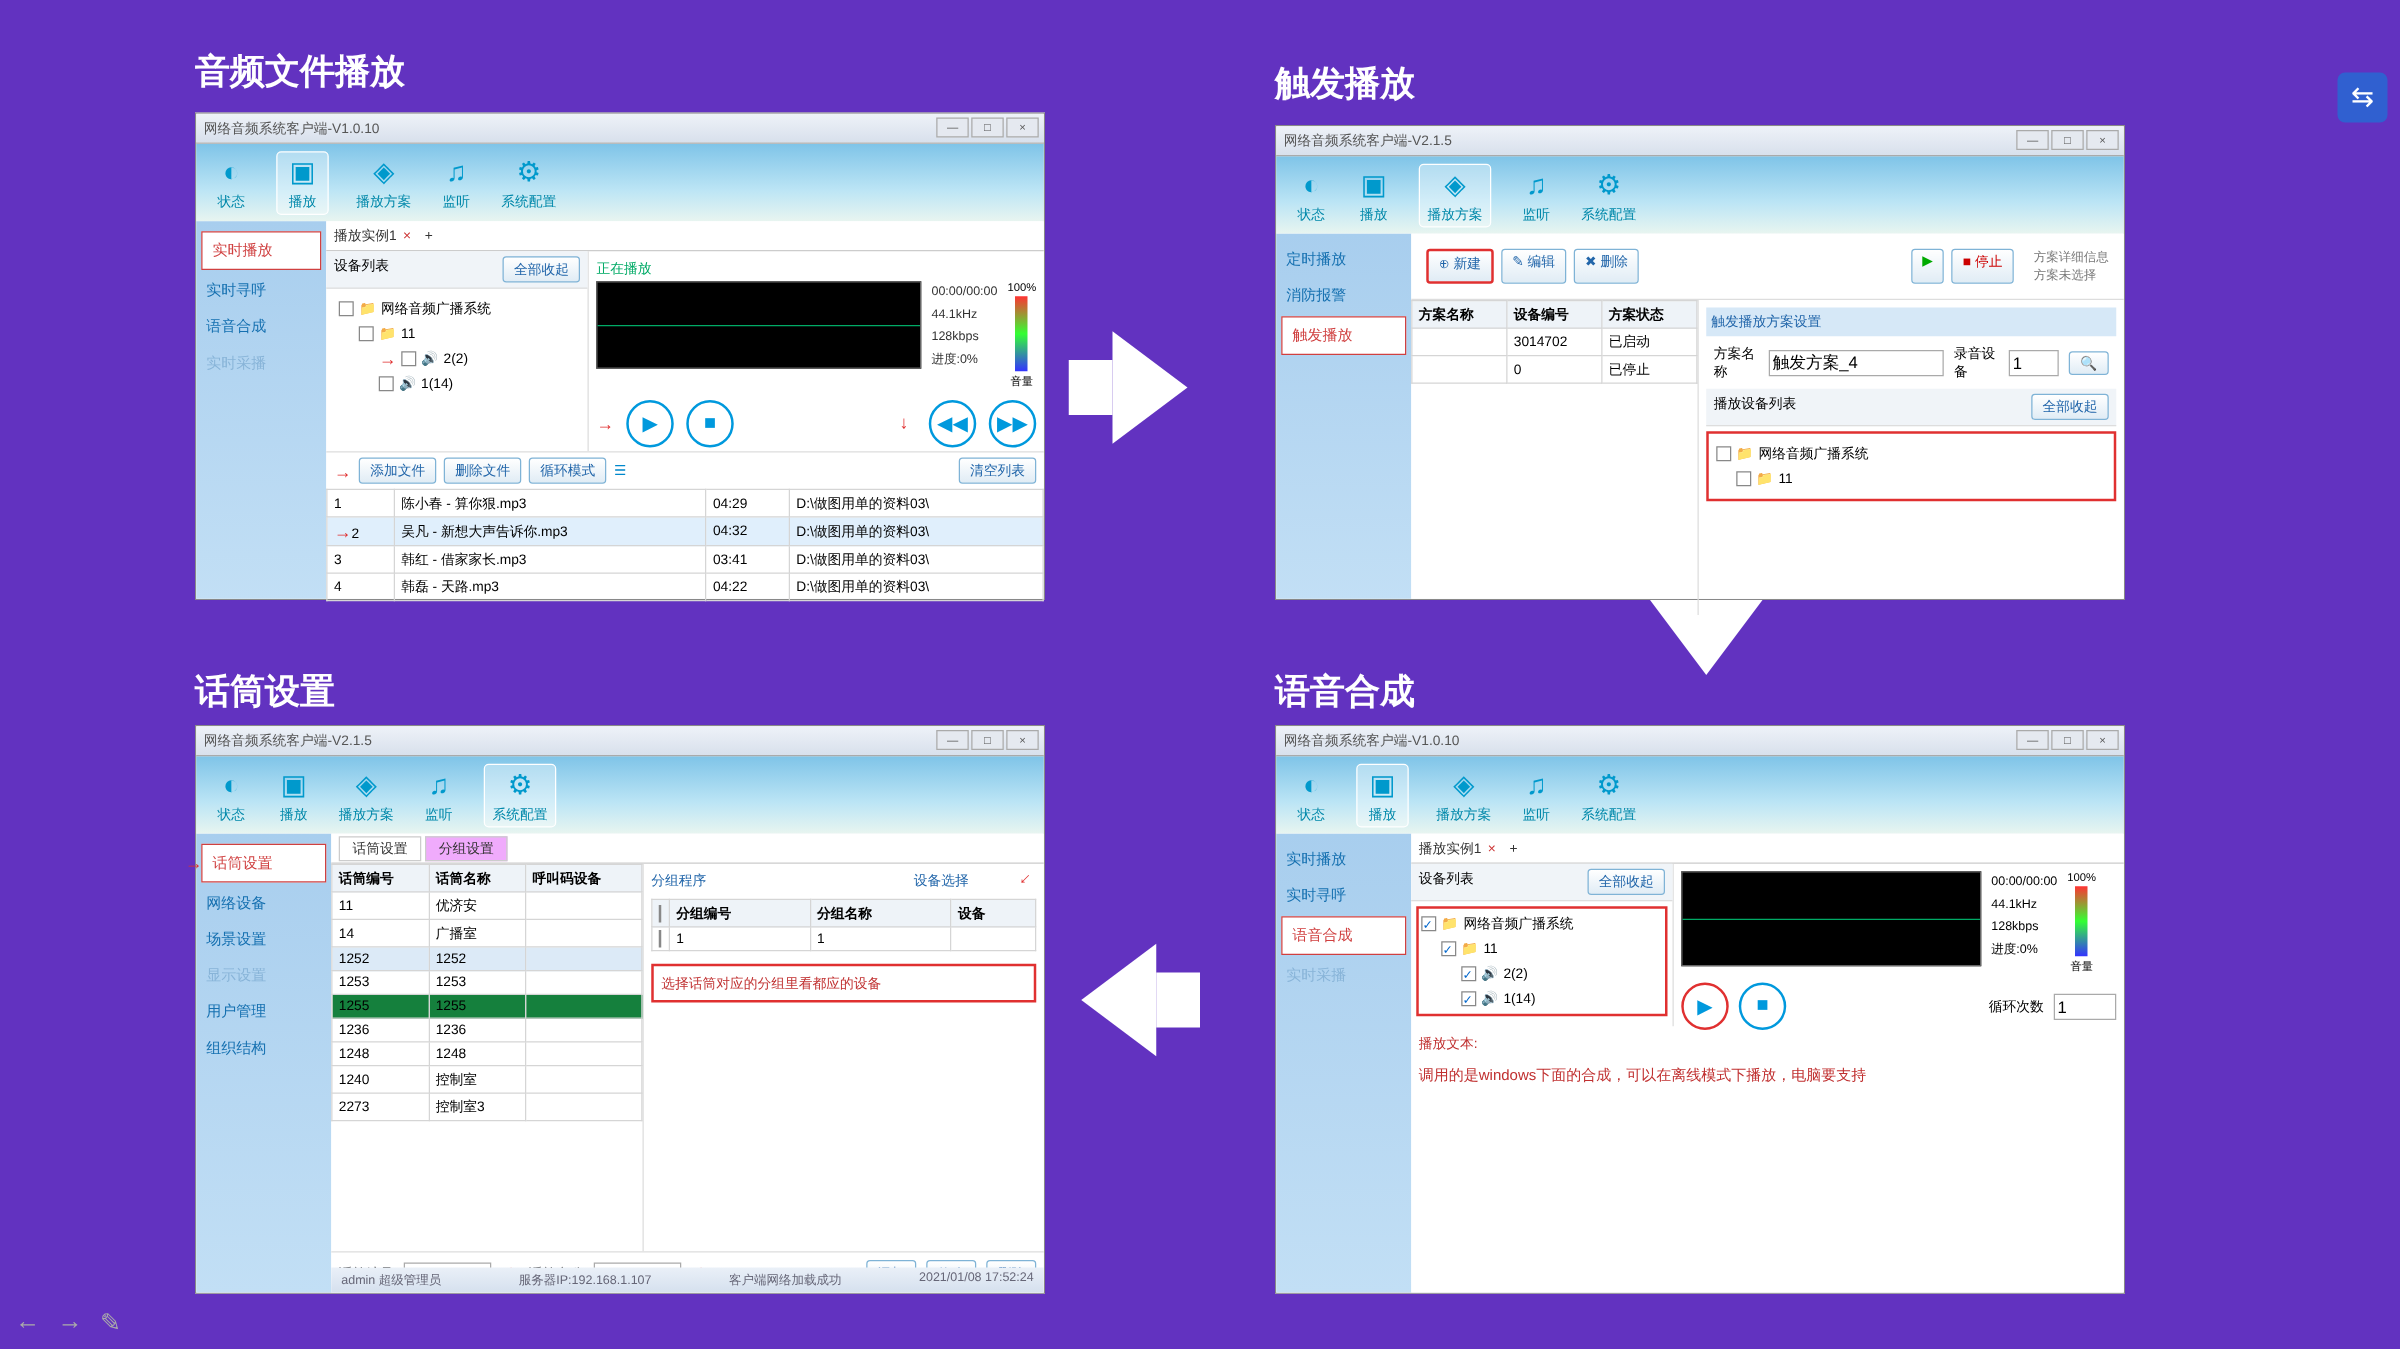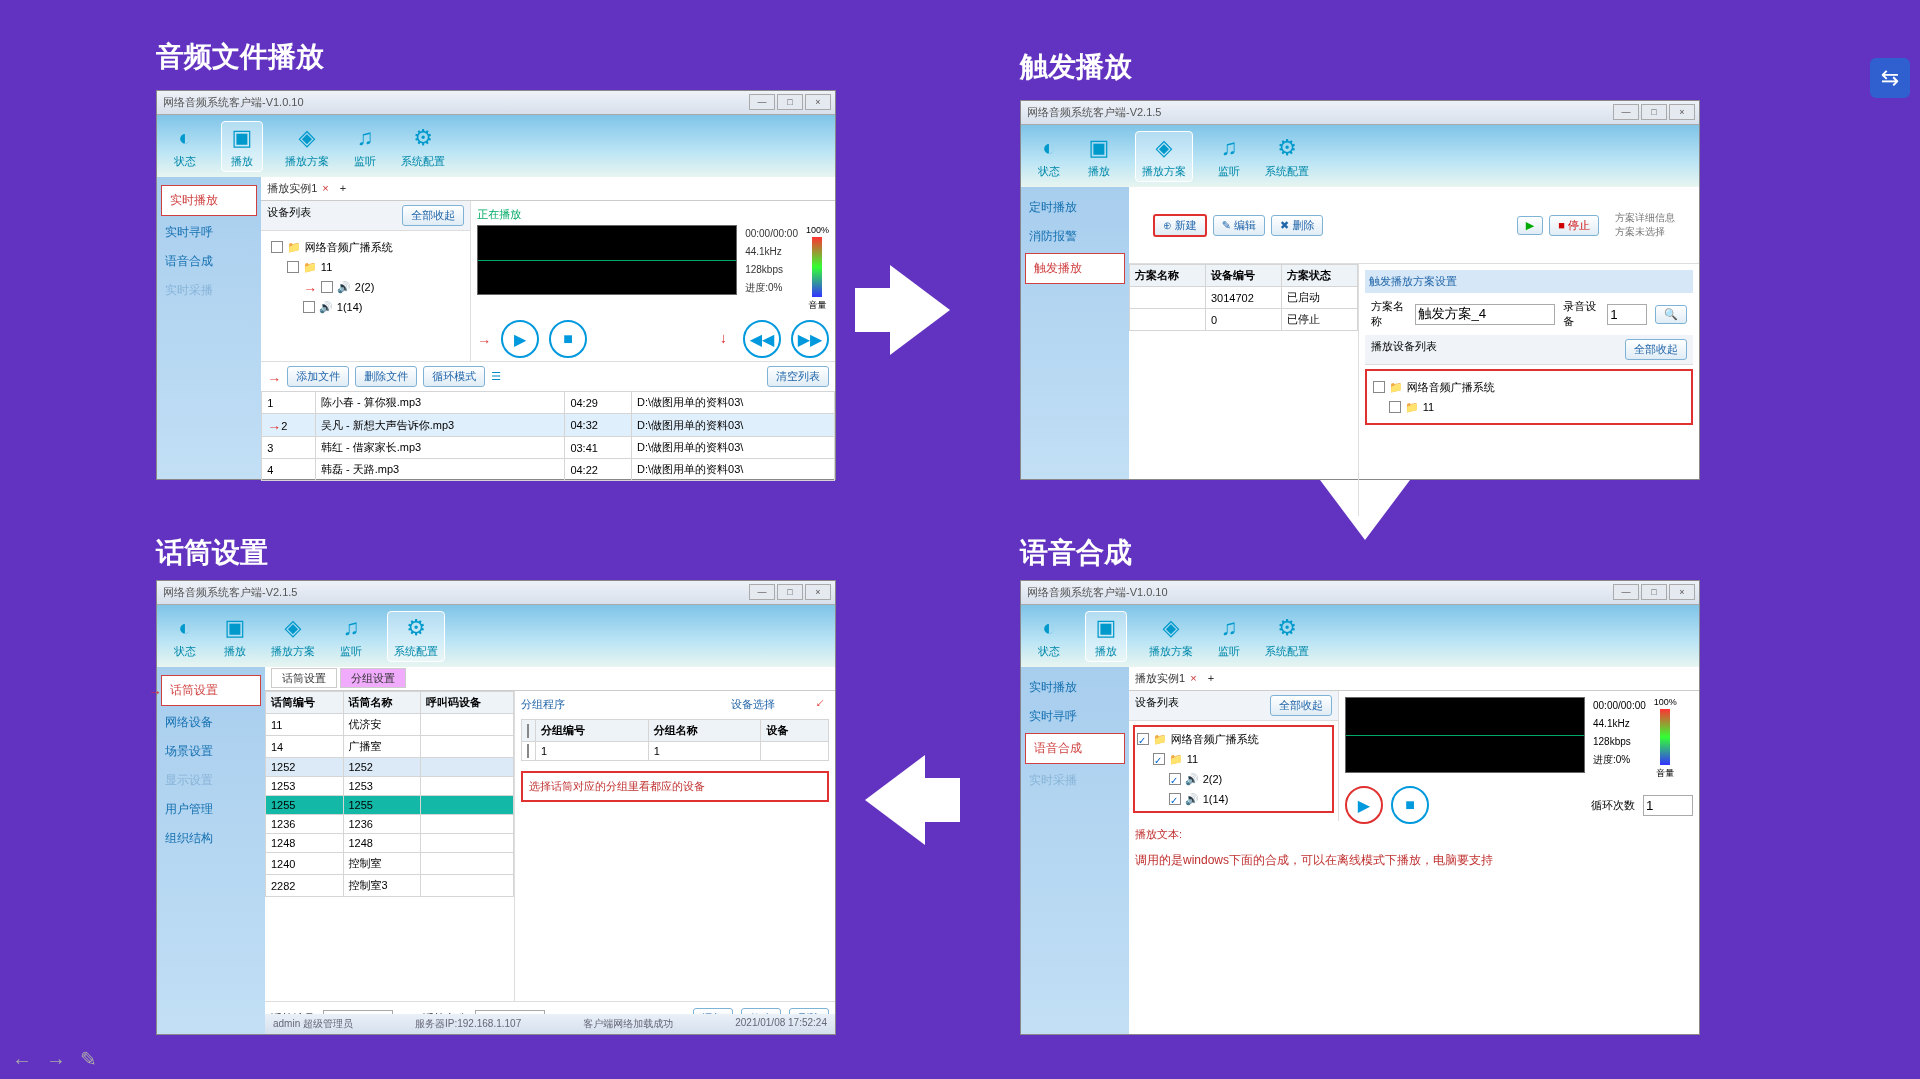--- a/index.html
+++ b/index.html
@@ -256,21 +256,21 @@
         <span>系统配置</span>
       </div>
  </div>
  <div class="body">
   <div class="sidebar">
    <div class="side-item">定时播放</div>
    <div class="side-item">消防报警</div>
    <div class="side-item hot">触发播放</div>
   </div>
   <div class="main">
-   <div style="padding:24px;display:flex;gap:6px;border-bottom:1px solid #ddd;align-items:center">
+   <div style="padding:12px;display:flex;gap:6px;border-bottom:1px solid #ddd;">
     <span class="btn-mini red-box">⊕ <span>新建</span></span>
     <span class="btn-mini">✎ <span>编辑</span></span>
     <span class="btn-mini">✖ <span>删除</span></span>
     <span style="flex:1"></span>
     <span class="btn-mini" style="color:#0a0">▶</span>
     <span class="btn-mini" style="color:#c00">■ 停止</span>
     <div style="margin-left:10px;font-size:10px;color:#777">
      <div>方案详细信息</div>
      <div>方案未选择</div>
     </div>
@@ -397,42 +397,42 @@
       <tr style="background:#dceaf7">
                   <td>1252</td>
                   <td>1252</td>
                   <td></td>
                 </tr>
       <tr>
                   <td>1253</td>
                   <td>1253</td>
                   <td></td>
                 </tr>
-      <tr style="background:#14b8a6">
+      <tr style="background:#15803d">
                   <td>1255</td>
                   <td>1255</td>
                   <td></td>
                 </tr>
       <tr>
                   <td>1236</td>
                   <td>1236</td>
                   <td></td>
                 </tr>
       <tr>
                   <td>1248</td>
                   <td>1248</td>
                   <td></td>
                 </tr>
       <tr>
                   <td>1240</td>
                   <td>控制室</td>
                   <td></td>
                 </tr>
       <tr>
-                  <td>2282</td>
+                  <td>2273</td>
                   <td>控制室3</td>
                   <td></td>
                 </tr>
      </tbody>
             </table>
     </div>
     <div style="flex:1;padding:6px">
      <div style="display:flex;gap:40px;font-size:11px;color:#2266aa;padding-bottom:6px">
       <span>分组程序</span>
       <span style="margin-left:auto;position:relative">设备选择</span>

